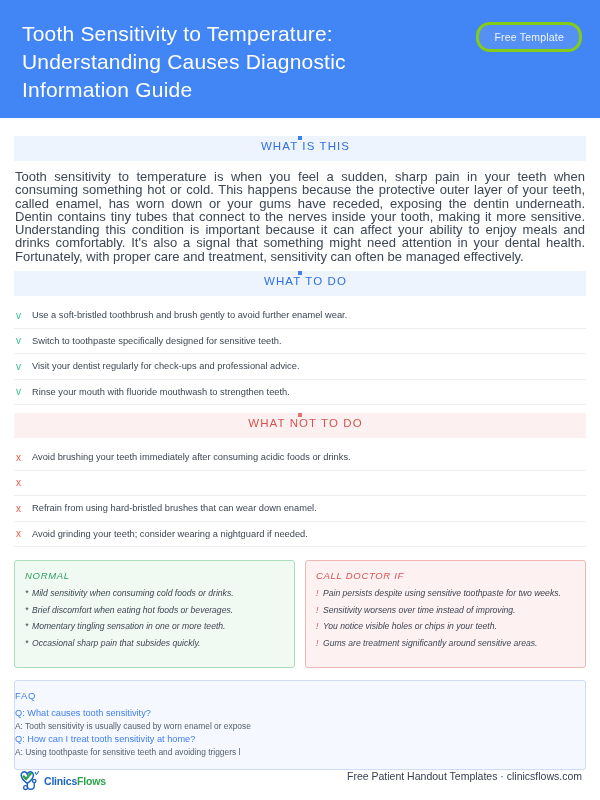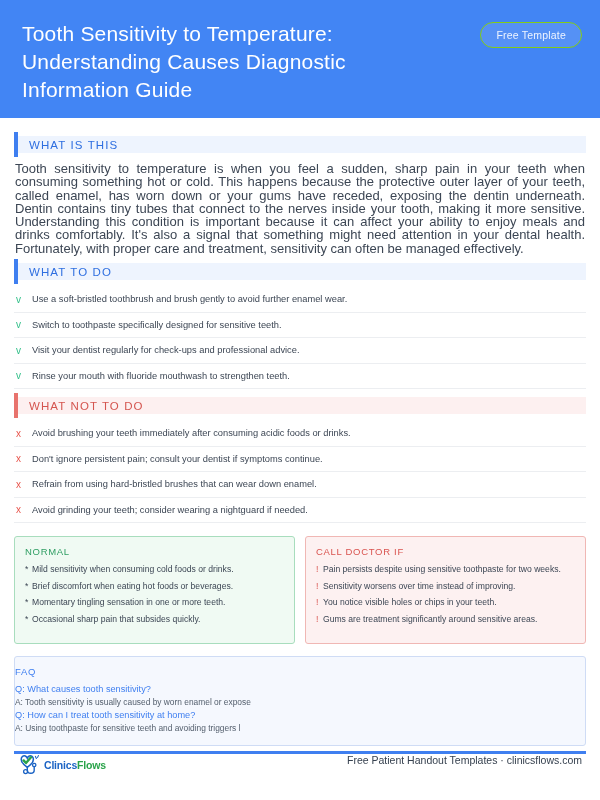--- a/index.html
+++ b/index.html
@@ -36,43 +36,44 @@
     color: #ffffff;
     font-size: 21px;
     line-height: 28px;
     font-weight: 400;
     letter-spacing: .2px;
     max-width: 430px;
     padding-top: 4px;
   }
   .badge {
     margin-top: 6px;
-    border: 1px solid #84cc16;
+    border: 3px solid #84cc16;
     color: #eef4ff;
     background: rgba(255,255,255,0.10);
     border-radius: 14px;
     font-size: 10.5px;
     padding: 6px 15px;
     white-space: nowrap;
     letter-spacing: .2px;
   }
 
   
   .body {
     padding: 10px 14px 0 14px;
     flex: 1 1 auto;
   }
 
   
   .sec-head {
     display: flex;
     align-items: center;
-    height: 17px;
+    height: 25px;
     margin-top: 8px;
     margin-bottom: 7px;
+    flex-direction: column;
   }
   .sec-head.blue  { background: #eef4fe; }
   .sec-head.red   { background: #fdf0f0; }
   .sec-bar {
     width: 4px;
     height: 25px;
     flex: 0 0 4px;
   }
   .sec-head.blue .sec-bar { background: #3f7ff0; }
   .sec-head.red  .sec-bar { background: #e8736d; }
@@ -120,20 +121,21 @@
   .cards {
     display: flex;
     gap: 10px;
     margin-top: 13px;
   }
   .card {
     flex: 1 1 0;
     border-radius: 3px;
     padding: 9px 1px 10px 10px;
     min-height: 108px;
+    font-style: italic;
   }
   .card.green { background: #f0faf3; border: 1px solid #a8ddbd; }
   .card.red   { background: #fdf1f1; border: 1px solid #f0b7b4; }
   .card-title {
     font-size: 9.5px;
     letter-spacing: .7px;
     margin-bottom: 7px;
   }
   .card.green .card-title { color: #2f9e63; }
   .card.red   .card-title { color: #d9534f; }
@@ -251,21 +253,20 @@
       <div class="sec-bar"></div>
       <div class="sec-title">WHAT NOT TO DO</div>
     </div>
     <div class="rows">
       <div class="row no">
         <div class="row-mark">x</div>
         <div class="row-text">Avoid brushing your teeth immediately after consuming acidic foods or drinks.</div>
       </div>
       <div class="row no">
         <div class="row-mark">x</div>
-        <div class="row-text">Don't ignore persistent pain; consult your dentist if symptoms continue.</div>
       </div>
       <div class="row no">
         <div class="row-mark">x</div>
         <div class="row-text">Refrain from using hard-bristled brushes that can wear down enamel.</div>
       </div>
       <div class="row no">
         <div class="row-mark">x</div>
         <div class="row-text">Avoid grinding your teeth; consider wearing a nightguard if needed.</div>
       </div>
     </div>

